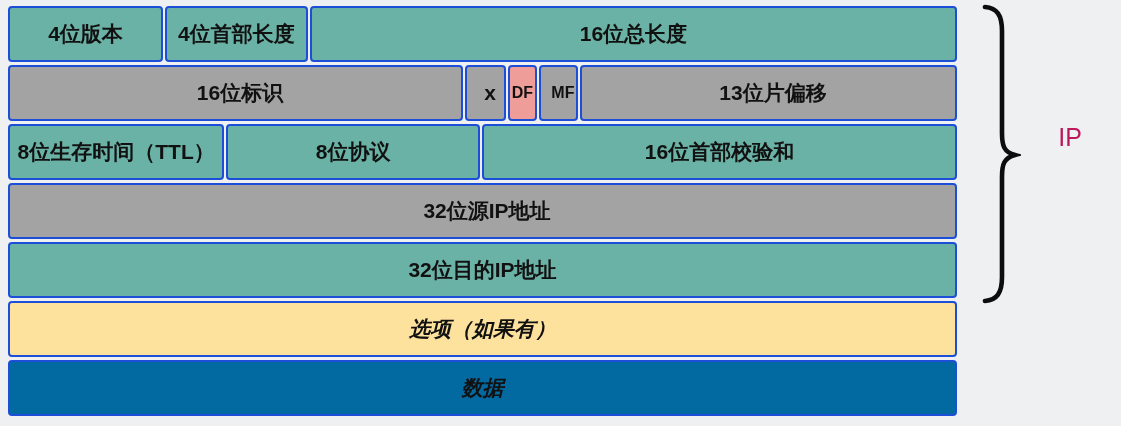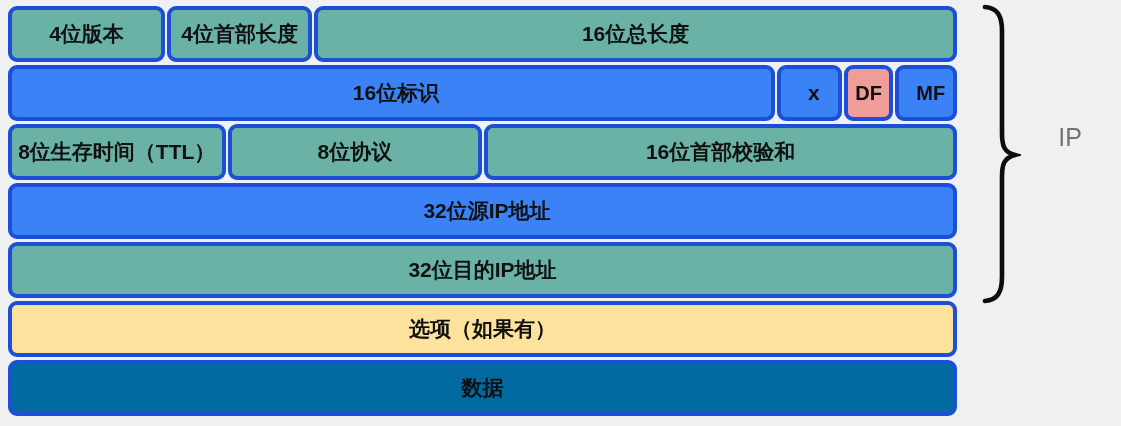--- a/index.html
+++ b/index.html
@@ -7,50 +7,50 @@
   body {
     background:#eff0f1;
     font-family:"Liberation Sans", sans-serif;
     color:#111;
     position:relative;
     overflow:hidden;
   }
   .stage { position:absolute; left:0; top:0; width:1121px; height:426px; }
   .diagram { position:absolute; left:8px; top:6px; width:949px; }
   .row { display:flex; gap:2px; height:56px; margin-bottom:3px; }
-  .row.gap-before { margin-top:1px; }
+  .row.gap-before { margin-top:1px;font-style:italic; }
   .cell {
-    border:4px solid #1d4ed8;
-    border-radius:9px;
+    border:2px solid #1d4ed8;
+    border-radius:4px;
     display:flex;
     align-items:center;
     justify-content:center;
     font-size:21px;
     font-weight:600;
     white-space:nowrap;
     overflow:visible;
     min-width:0;
   }
   .teal   { background:#6bb2a6; }
-  .green  { background:#3b82f6;padding-left:9px; }
+  .green  { background:#a3a3a3;padding-left:9px; }
   .pink   { background:#ee9d98; }
   .yellow { background:#fde29d; }
   .orange { background:#0369a1; }
   .sm  { font-size:21px; }
-  .flag { font-size:20px; z-index:2; }
+  .flag { font-size:16px; z-index:2; }
   .brace { position:absolute; left:981px; top:4px; width:40px; height:300px; }
   .annotation {
     position:absolute;
     left:1018px; top:121px;
     width:104px;
     text-align:center;
     font-size:25px;
     font-weight:400;
     line-height:33px;
-    color:#737373;
+    color:#be185d;
   }
 </style>
 </head>
 <body>
 
 <div class="stage">
 
   <div class="diagram">
 
     <div class="row">
@@ -70,20 +70,23 @@
         <span>16位标识</span>
       </div>
       <div class="cell green sm" style="flex:30 0 0">
         <span>x</span>
       </div>
       <div class="cell pink flag" style="flex:26 0 0">
         <span>DF</span>
       </div>
       <div class="cell green flag" style="flex:28 0 0">
         <span>MF</span>
+      </div>
+      <div class="cell green" style="flex:387 0 0">
+        <span>13位片偏移</span>
       </div>
     </div>
 
     <div class="row">
       <div class="cell teal" style="flex:215 0 0">
         <span>8位生存时间（TTL）</span>
       </div>
       <div class="cell teal" style="flex:253 0 0">
         <span>8位协议</span>
       </div>

